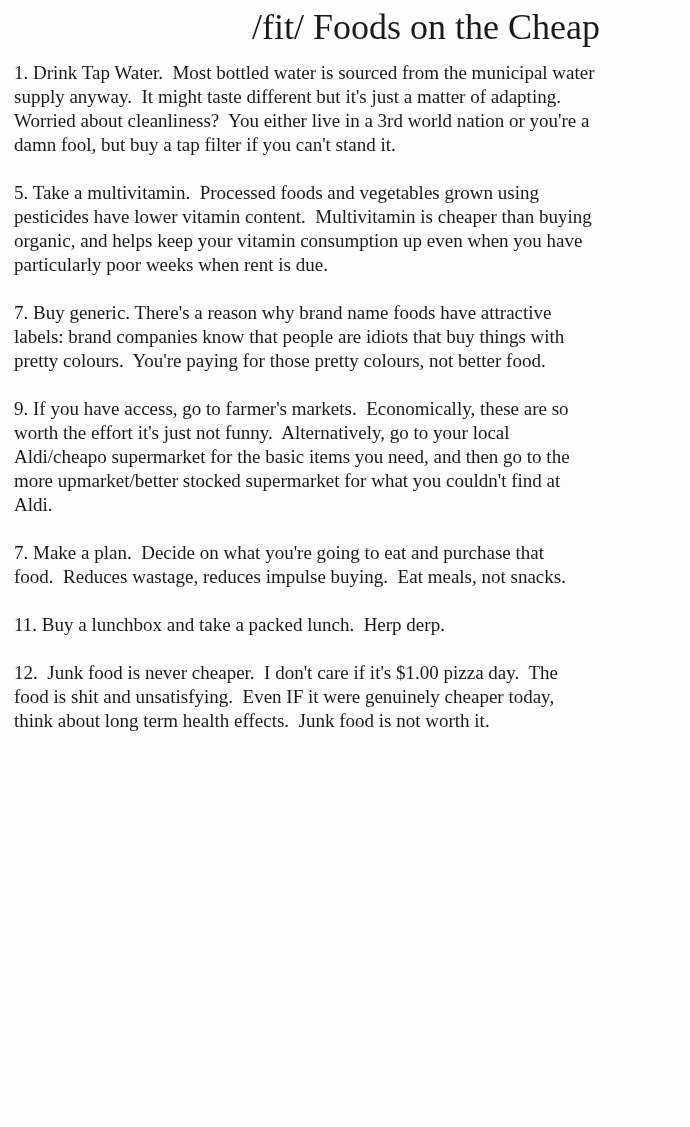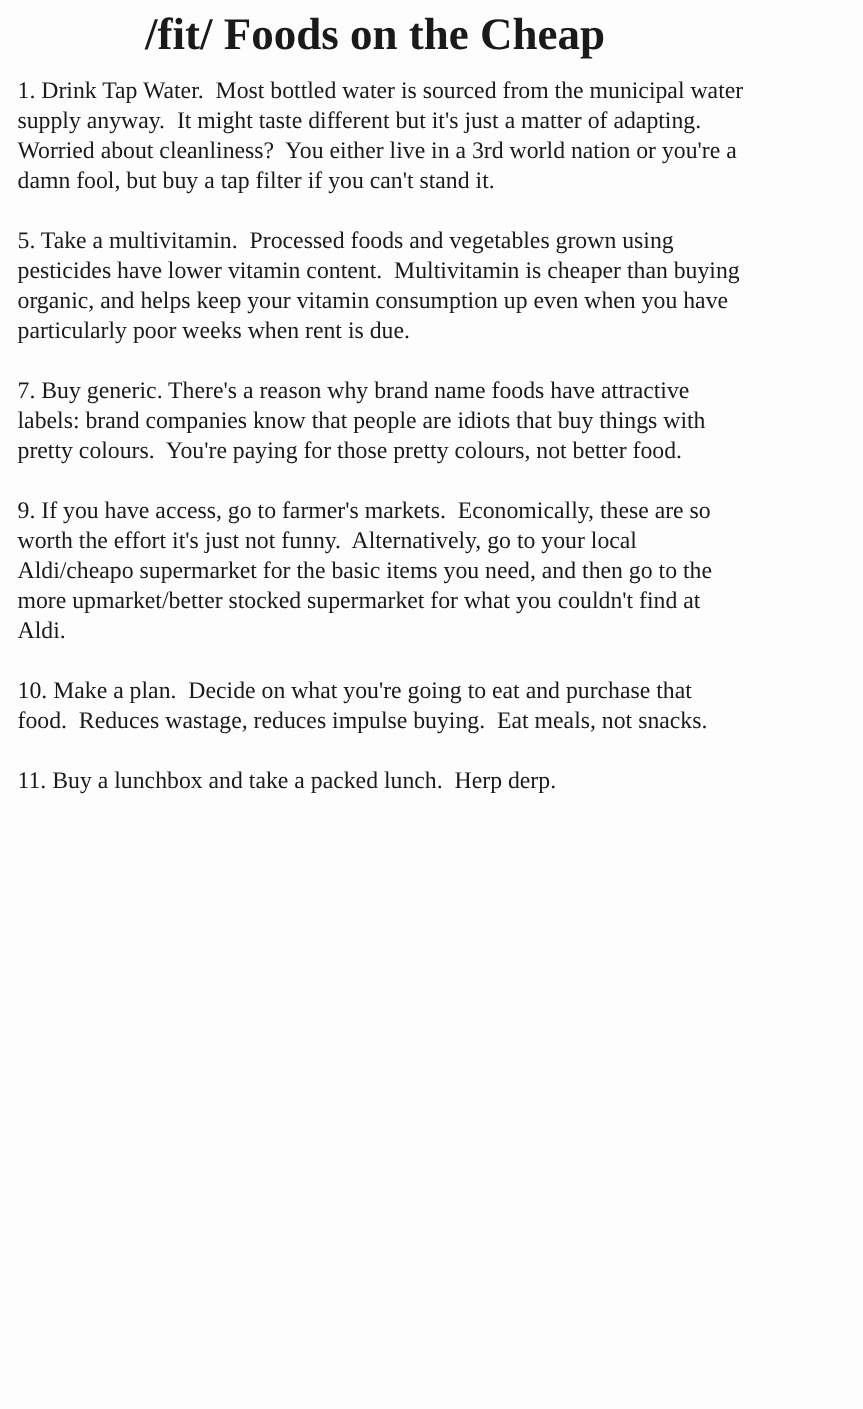--- a/index.html
+++ b/index.html
@@ -10,22 +10,22 @@
     background: #fdfdfd;
     color: #1a1a1a;
     font-family: "Liberation Serif", "DejaVu Serif", serif;
     overflow: hidden;
   }
   .doc-title {
     font-size: 36px;
     line-height: 44px;
     padding-top: 5px;
     margin: 0 90px 0 0;   
-    text-align: center;
-    font-weight: 700;
+    text-align: right;
+    font-weight: 400;
     white-space: pre;
   }
   .doc-body {
     margin: 12px 0 0 14px;
     padding-right: 4px;
     font-size: 19px;
     line-height: 24px;
   }
   .tip {
     margin: 0 0 24px 0;
@@ -47,17 +47,20 @@
 organic, and helps keep your vitamin consumption up even when you have
 particularly poor weeks when rent is due.</div>
     <div class="tip">7. Buy generic. There's a reason why brand name foods have attractive
 labels: brand companies know that people are idiots that buy things with
 pretty colours.  You're paying for those pretty colours, not better food.</div>
     <div class="tip">9. If you have access, go to farmer's markets.  Economically, these are so
 worth the effort it's just not funny.  Alternatively, go to your local
 Aldi/cheapo supermarket for the basic items you need, and then go to the
 more upmarket/better stocked supermarket for what you couldn't find at
 Aldi.</div>
-    <div class="tip">10. Make a plan.  Decide on what you're going to eat and purchase that
+    <div class="tip">7. Make a plan.  Decide on what you're going to eat and purchase that
 food.  Reduces wastage, reduces impulse buying.  Eat meals, not snacks.</div>
     <div class="tip">11. Buy a lunchbox and take a packed lunch.  Herp derp.</div>
+    <div class="tip">12.  Junk food is never cheaper.  I don't care if it's $1.00 pizza day.  The
+food is shit and unsatisfying.  Even IF it were genuinely cheaper today,
+think about long term health effects.  Junk food is not worth it.</div>
   </div>
 </div>
 
 </body></html>

